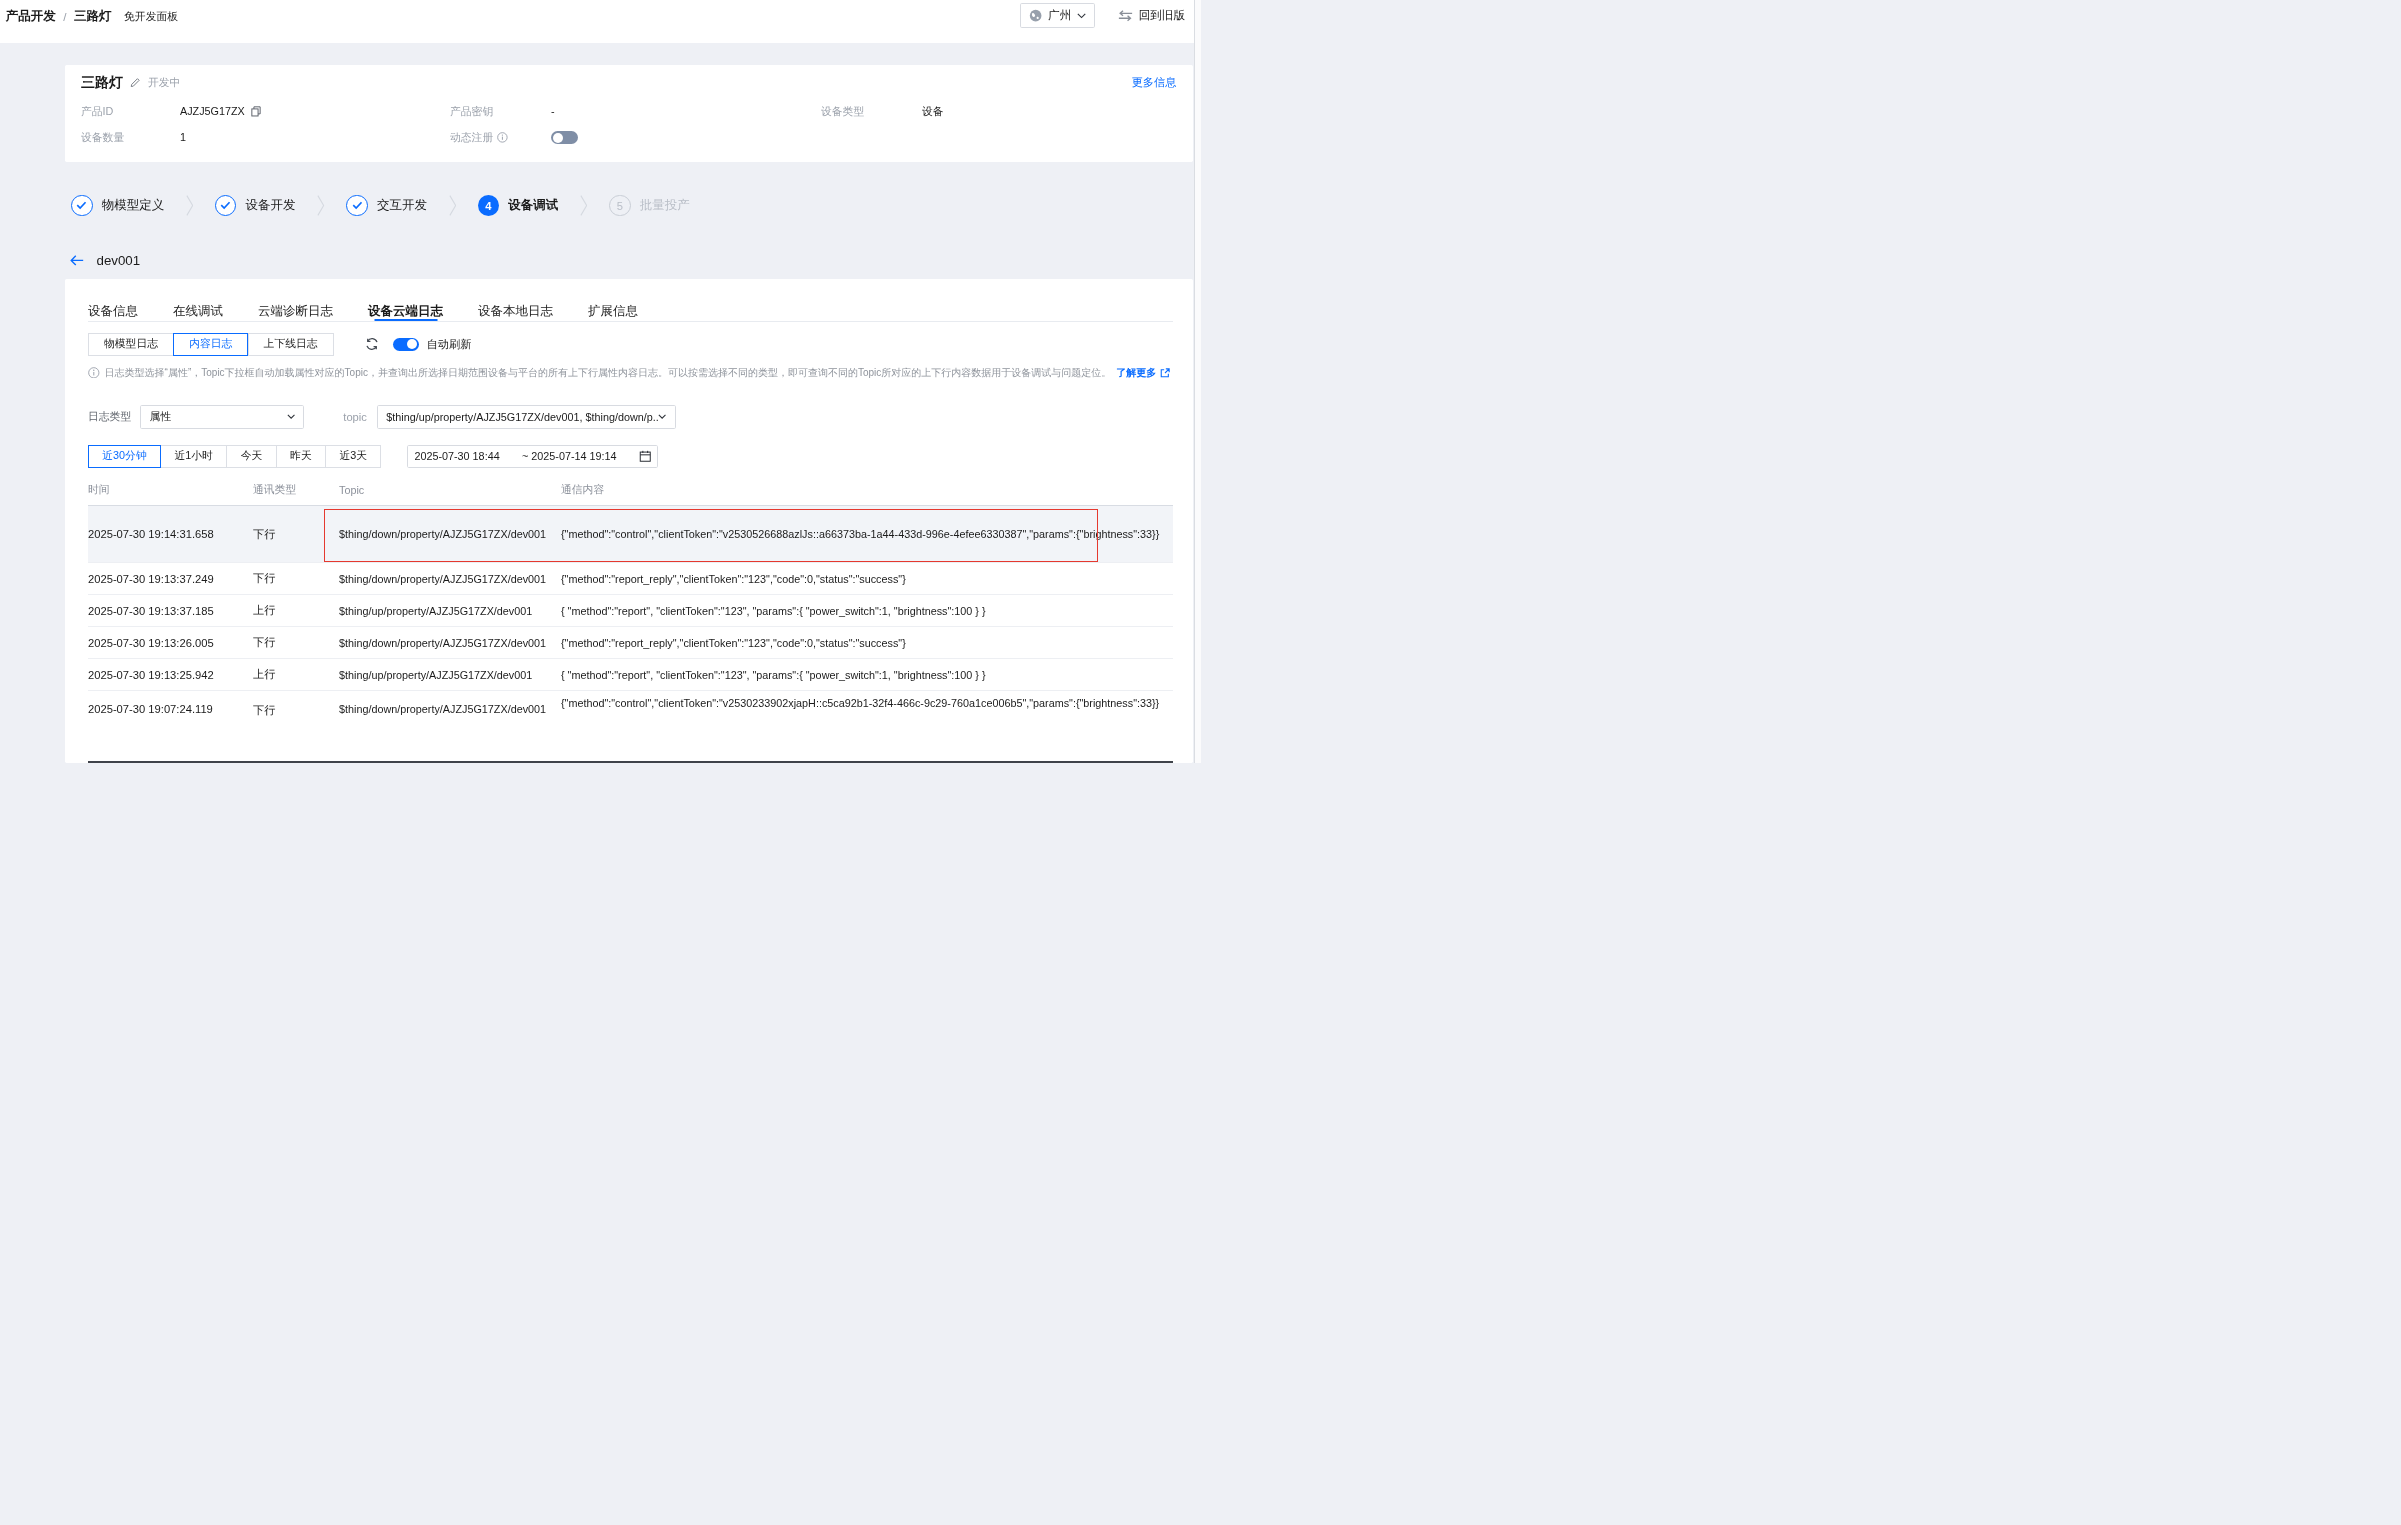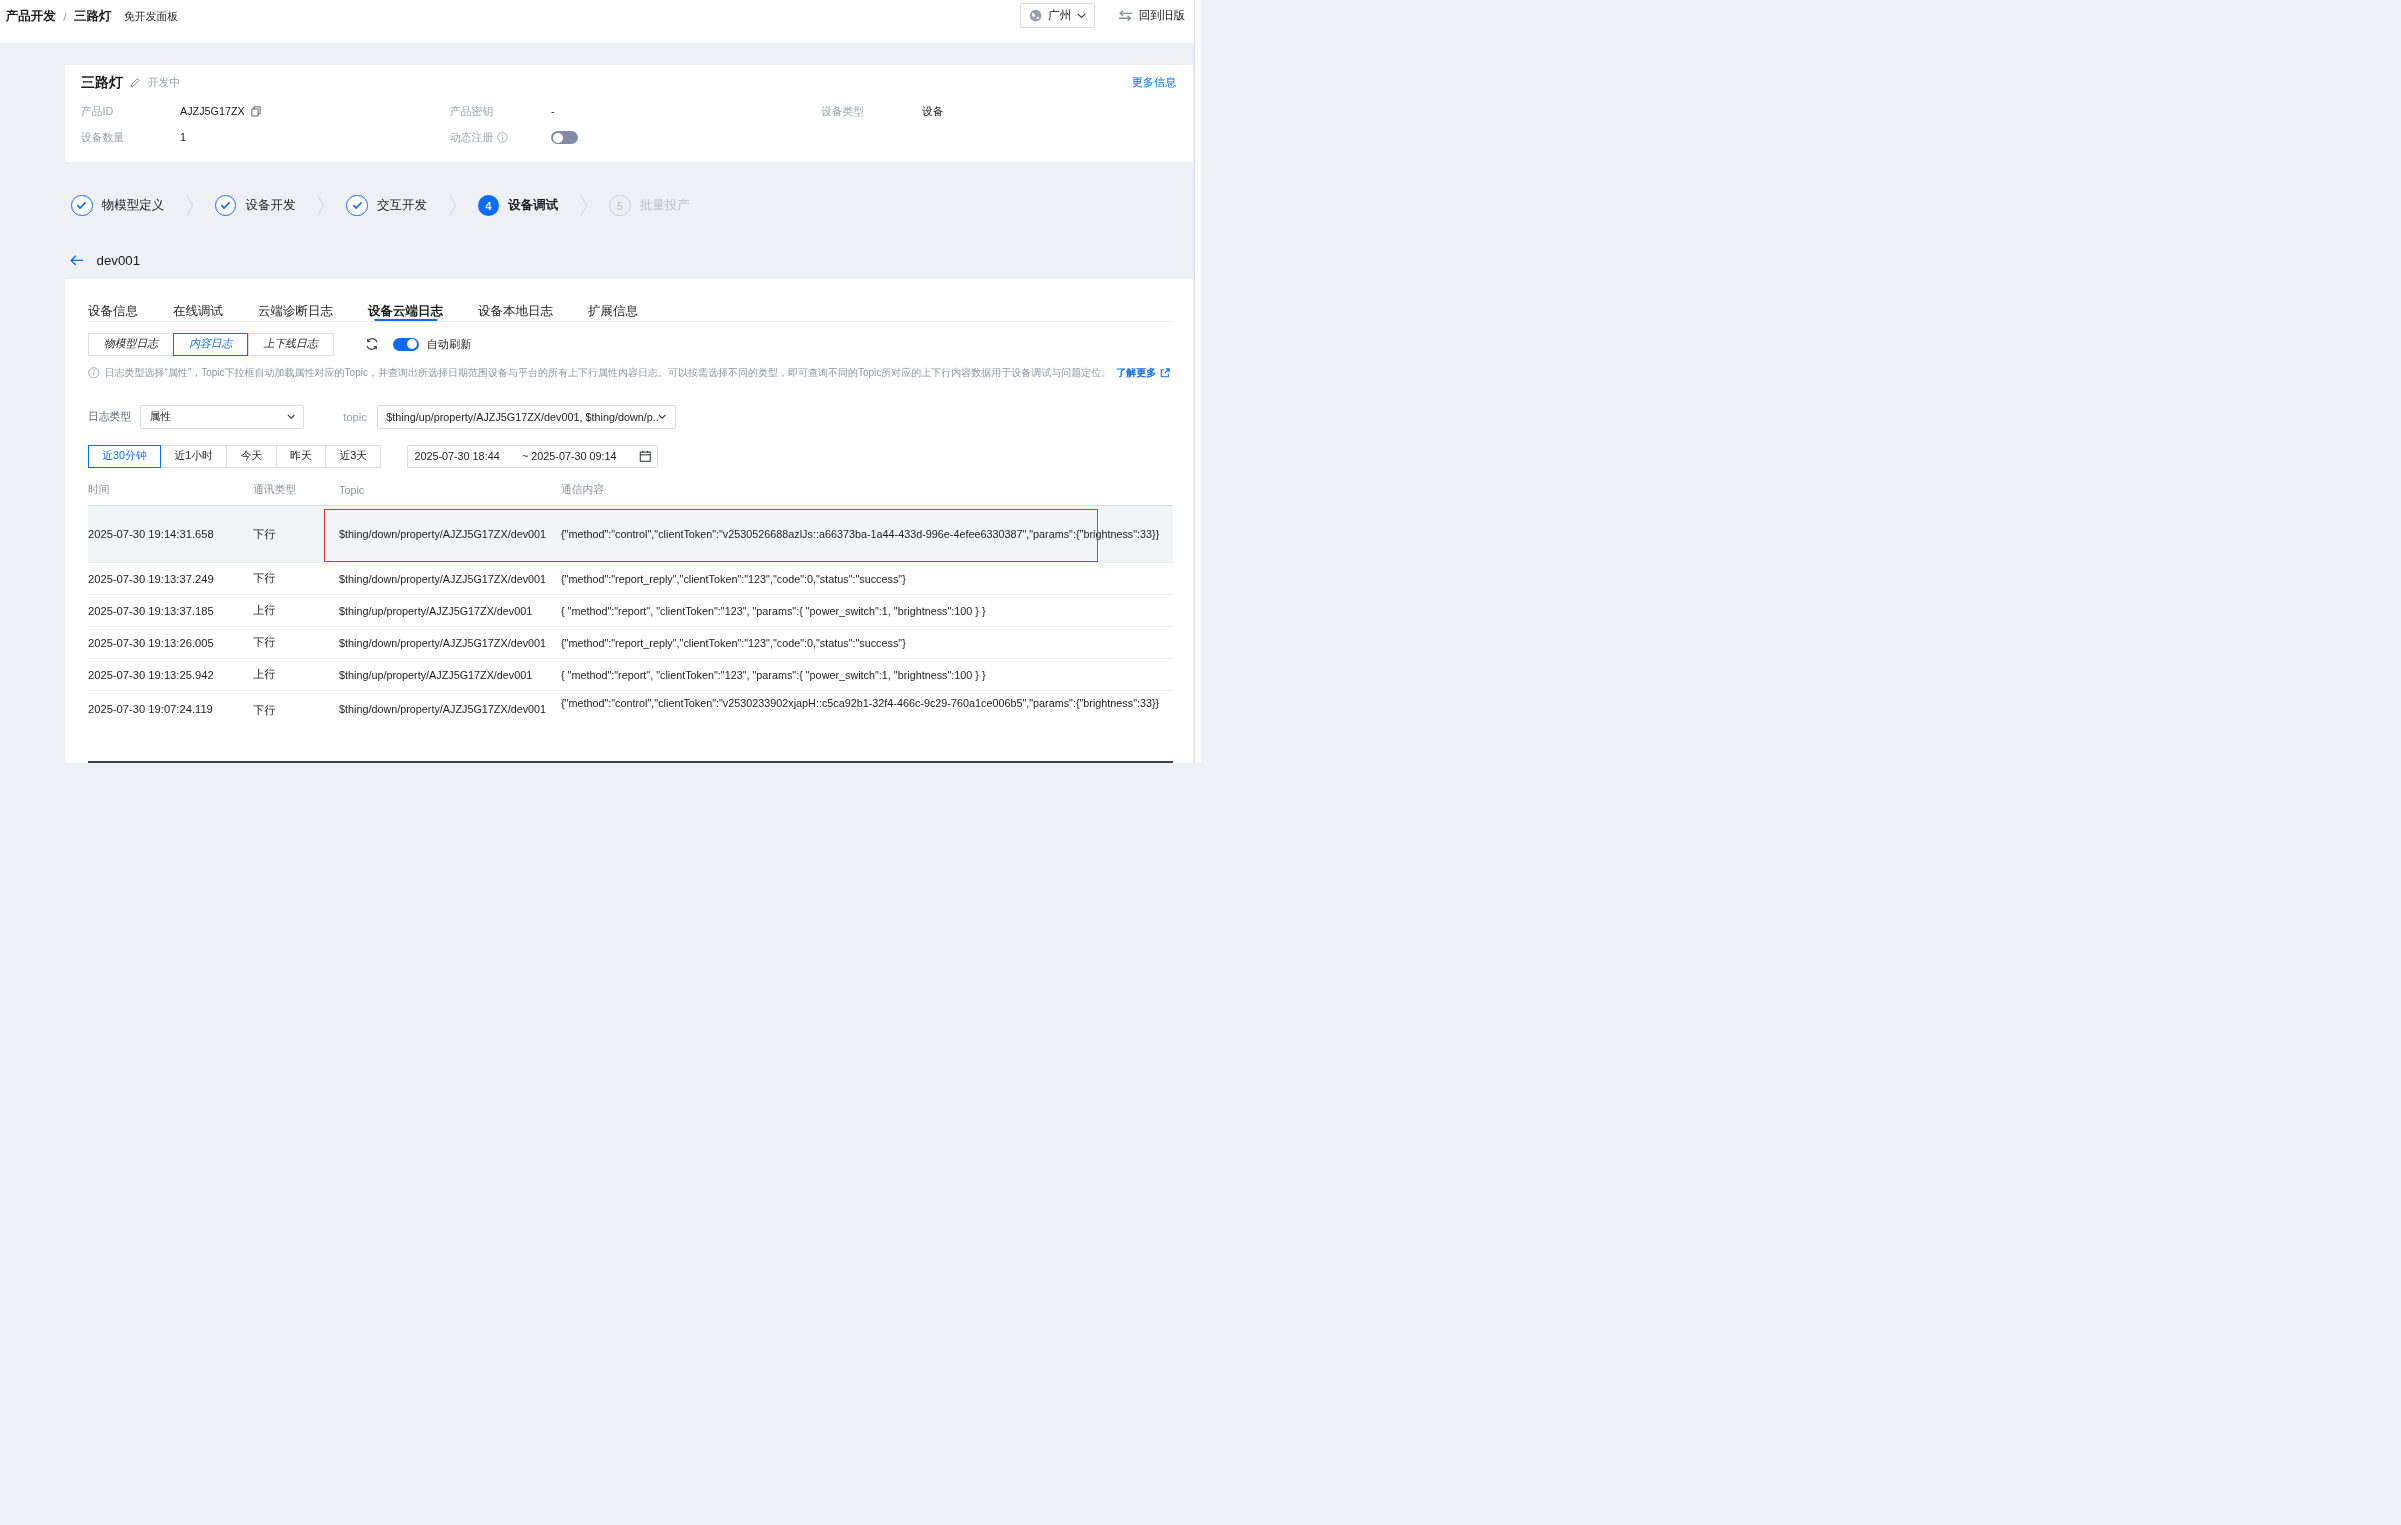--- a/index.html
+++ b/index.html
@@ -63,21 +63,21 @@
   .mcard { position:absolute; left:65px; top:279px; width:1128px; height:484px; background:#fff; border-radius:1.7px; overflow:hidden; padding:0 20px 0 23px; }
   .mcard::after { content:""; position:absolute; left:23px; right:20px; bottom:0; height:1.7px; background:#3f434a; z-index:8; }
 
   .tabs { display:flex; gap:35px; height:43px; align-items:center; padding-top:22px; border-bottom:0.8px solid #e8ebf0; }
   .tab { font-size:12.5px; cursor:pointer; position:relative; height:100%; display:flex; align-items:center; }
   .tab.active { font-weight:bold; }
   .tab.active::after { content:""; position:absolute; left:50%; transform:translateX(-50%); bottom:0; width:63px; height:2.5px; background:#0a6cff; }
 
   .ctrlrow { margin-top:10.8px; display:flex; align-items:center; height:23px; }
   .seg { display:flex; }
-  .seg-btn { height:23px; padding:0 15px; border:0.8px solid #dcdfe5; background:#fff; font-size:10.8px; display:flex; align-items:center; cursor:pointer; margin-left:-0.8px;font-style:italic; }
+  .seg-btn { height:23px; padding:0 15px; border:0.8px solid #dcdfe5; background:#fff; font-size:10.8px; display:flex; align-items:center; cursor:pointer; margin-left:-0.8px; }
   .seg-btn:first-child { margin-left:0; }
   .seg-btn.active { border-color:#0a6cff; color:#0a6cff; z-index:2; position:relative; }
   .refresh-btn { margin-left:31px; cursor:pointer; }
   .ctrlrow .toggle { margin-left:14px; }
   .autorefresh-label { margin-left:7.5px; font-size:11.2px; }
 
   .notice { margin-top:10px; display:flex; align-items:flex-start; gap:5px; white-space:nowrap; font-size:10px; color:#8f949c; }
   .notice .txt { overflow:hidden; }
   .notice .lnk { color:#0a6cff; cursor:pointer; display:inline-flex; align-items:center; gap:3.3px;font-weight:bold; }
 
@@ -340,21 +340,21 @@
   <div class="qrow2">
     <div class="seg">
       <div class="range-btn active">近30分钟</div>
       <div class="range-btn">近1小时</div>
       <div class="range-btn">今天</div>
       <div class="range-btn">昨天</div>
       <div class="range-btn">近3天</div>
     </div>
     <div class="datebox">
       <span>2025-07-30 18:44</span>
-      <span class="date-end"><span>~</span> <span>2025-07-30 09:14</span></span>
+      <span class="date-end"><span>~</span> <span>2025-07-14 19:14</span></span>
       <span class="cal">
         <svg width="12.5" height="12.5" viewBox="0 0 15 15">
             <rect x="1.5" y="2.5" width="12" height="11" fill="none" stroke="#2a2e35" stroke-width="1.2"></rect>
             <line x1="1.5" y1="5.8" x2="13.5" y2="5.8" stroke="#2a2e35" stroke-width="1.2"></line>
             <line x1="4.6" y1="1" x2="4.6" y2="3.6" stroke="#2a2e35" stroke-width="1.2"></line>
             <line x1="10.4" y1="1" x2="10.4" y2="3.6" stroke="#2a2e35" stroke-width="1.2"></line>
           </svg>
       </span>
     </div>
   </div>

